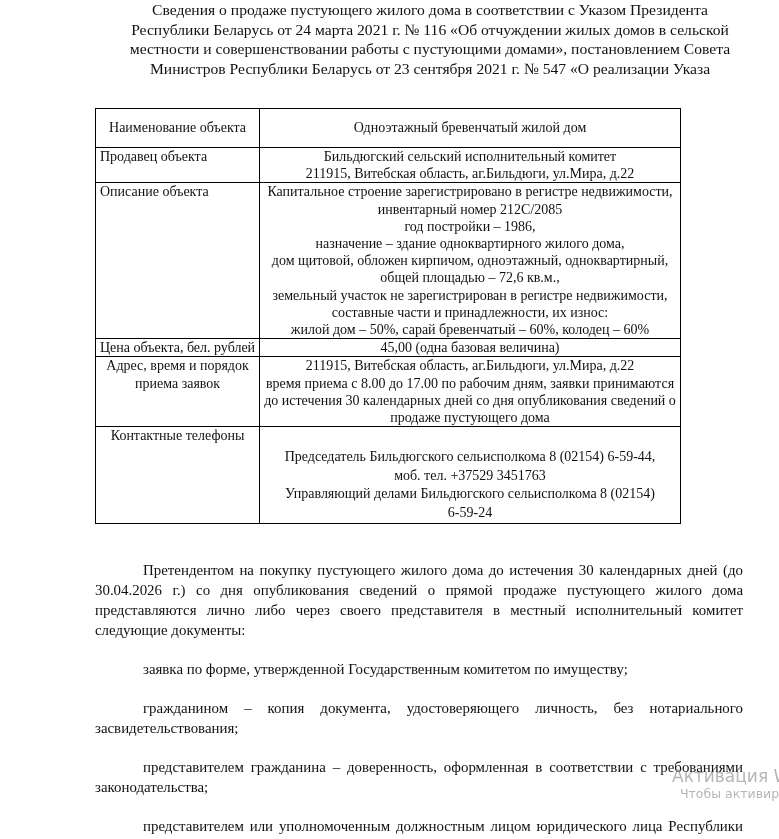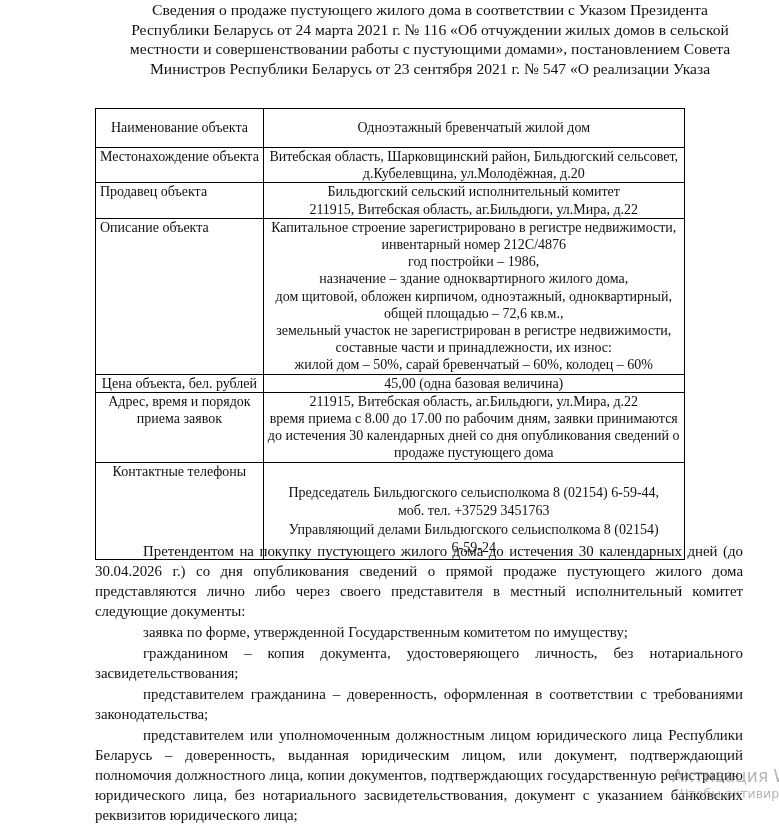--- a/index.html
+++ b/index.html
@@ -24,21 +24,21 @@
   td.lbl.center { text-align: center; }
   td.val { text-align: center; margin-left: 48px; }
   tr.r-head td { height: 38px; vertical-align: middle; }
   tr.r-head td.lbl { text-align: center; }
   td.val div, td.lbl div { white-space: nowrap; }
   .body-text {
     position: absolute; left: 95px; top: 541px; width: 648px;
     font-size: 14.9px; line-height: 20px; text-align: justify;
   }
   .body-text p { margin: 0 0 1px 0; }
-  .body-text p.indent { text-indent: 48px; }
+  .body-text p.indent { text-indent: 48px; margin-top: 19px; }
   .watermark {
     position: absolute; left: 672px; top: 766px;
     font-family: "DejaVu Sans", sans-serif; color: rgba(120,120,120,0.55);
     white-space: nowrap;
   }
   .watermark .w1 { font-size: 17px; line-height: 20px; }
   .watermark .w2 { font-size: 12.5px; line-height: 16px; margin-left: 8px; }
 </style>
 </head>
 <body>
@@ -55,43 +55,34 @@
       <tr class="r-head">
     <td class="lbl">
           <div>Наименование объекта</div>
         </td>
     <td class="val">
           <div>Одноэтажный бревенчатый жилой дом</div>
         </td>
   </tr>
   <tr>
     <td class="lbl">
-          <div>Местонахождение объекта</div>
-        </td>
-    <td class="val">
-      <div>Витебская область, Шарковщинский район, Бильдюгский сельсовет,</div>
-      <div>д.Кубелевщина, ул.Молодёжная, д.20</div>
-    </td>
-  </tr>
-  <tr>
-    <td class="lbl">
           <div>Продавец объекта</div>
         </td>
     <td class="val">
       <div>Бильдюгский сельский исполнительный комитет</div>
       <div>211915, Витебская область, аг.Бильдюги, ул.Мира, д.22</div>
     </td>
   </tr>
   <tr>
     <td class="lbl">
           <div>Описание объекта</div>
         </td>
     <td class="val">
       <div>Капитальное строение зарегистрировано в регистре недвижимости,</div>
-      <div>инвентарный номер 212С/4876</div>
+      <div>инвентарный номер 212С/2085</div>
       <div>год постройки – 1986,</div>
       <div>назначение – здание одноквартирного жилого дома,</div>
       <div>дом щитовой, обложен кирпичом, одноэтажный, одноквартирный,</div>
       <div>общей площадью – 72,6 кв.м.,</div>
       <div>земельный участок не зарегистрирован в регистре недвижимости,</div>
       <div>составные части и принадлежности, их износ:</div>
       <div>жилой дом – 50%, сарай бревенчатый – 60%, колодец – 60%</div>
     </td>
   </tr>
   <tr>

